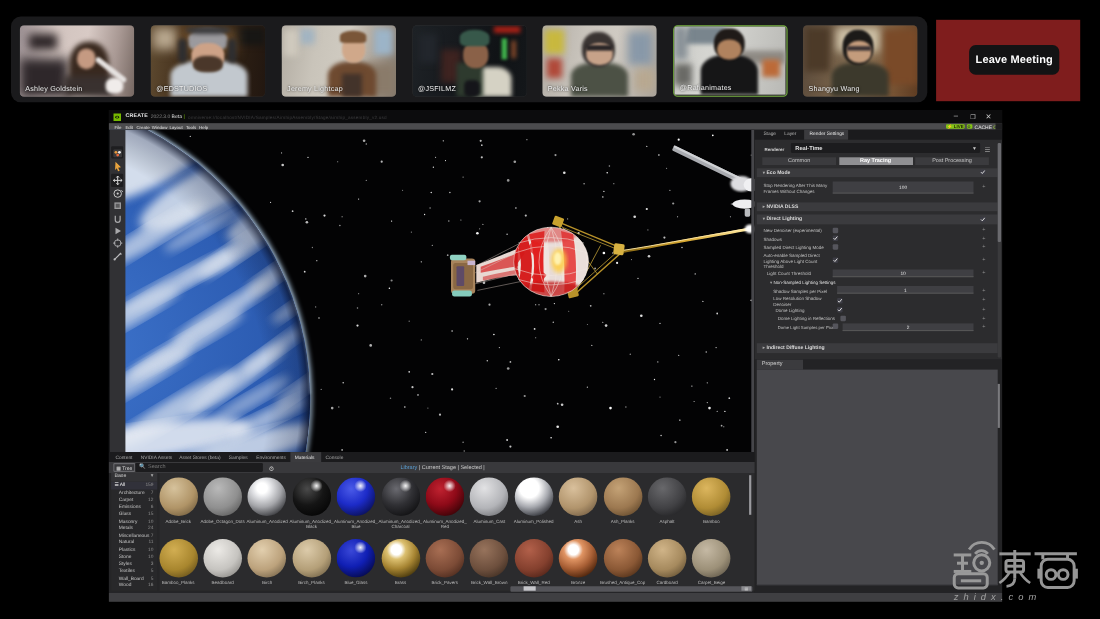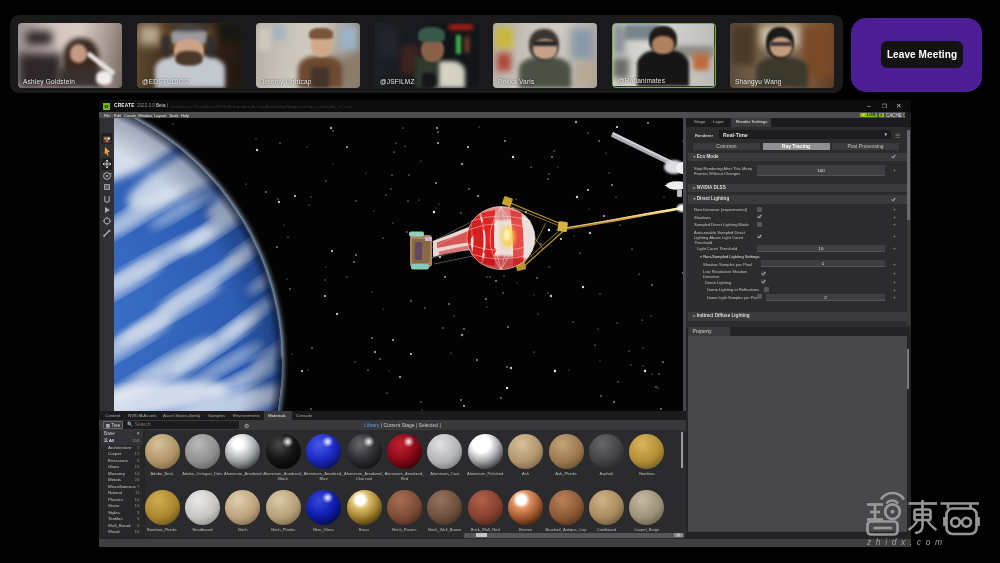--- a/index.html
+++ b/index.html
@@ -3,21 +3,21 @@
 *{margin:0;padding:0;box-sizing:border-box;}
 html,body{width:1000px;height:563px;background:#000;overflow:hidden;
  font-family:"Liberation Sans",sans-serif;-webkit-font-smoothing:antialiased;}
 .abs{position:absolute;}
 
 #strip{position:absolute;left:10px;top:15px;width:833px;height:78px;background:#1a1a1c;border-radius:9px;}
 .tile{position:absolute;top:8px;width:104px;height:65px;border-radius:4px;overflow:hidden;background:#333;}
 .tname{position:absolute;left:5px;bottom:3px;font-size:6.5px;color:#f0f0f0;letter-spacing:.2px;
  text-shadow:0 0 2px rgba(0,0,0,.9);z-index:9;font-weight:400;}
 .tile div{position:absolute;}
-#leave{position:absolute;left:851px;top:18px;width:131px;height:74px;background:#4c1d95;border-radius:15px;}
+#leave{position:absolute;left:851px;top:18px;width:131px;height:74px;background:#7f1d1d;border-radius:0;}
 #leavebtn{position:absolute;left:30px;top:23px;width:82px;height:27px;background:#131314;border-radius:6px;
  color:#fff;font-size:10px;font-weight:700;text-align:center;line-height:27px;letter-spacing:.1px;}
 
 #win{position:absolute;left:99px;top:100px;width:812px;height:447px;background:#1d1d1f;}
 #titlebar{position:absolute;left:0;top:0;width:812px;height:12px;background:#0c0c0d;}
 #menubar{position:absolute;left:0;top:12px;width:812px;height:5.5px;background:#4c4c4e;color:#e5e5e5;font-size:4px;}
 .mitem{position:absolute;top:0.5px;}
 
 #vp{position:absolute;left:0;top:17.5px;width:587px;height:293.5px;background:#030304;overflow:hidden;}
 #tools{position:absolute;left:0px;top:0px;width:14.5px;height:293.5px;background:#313134;border-left:1.5px solid #19191b;z-index:5;}

